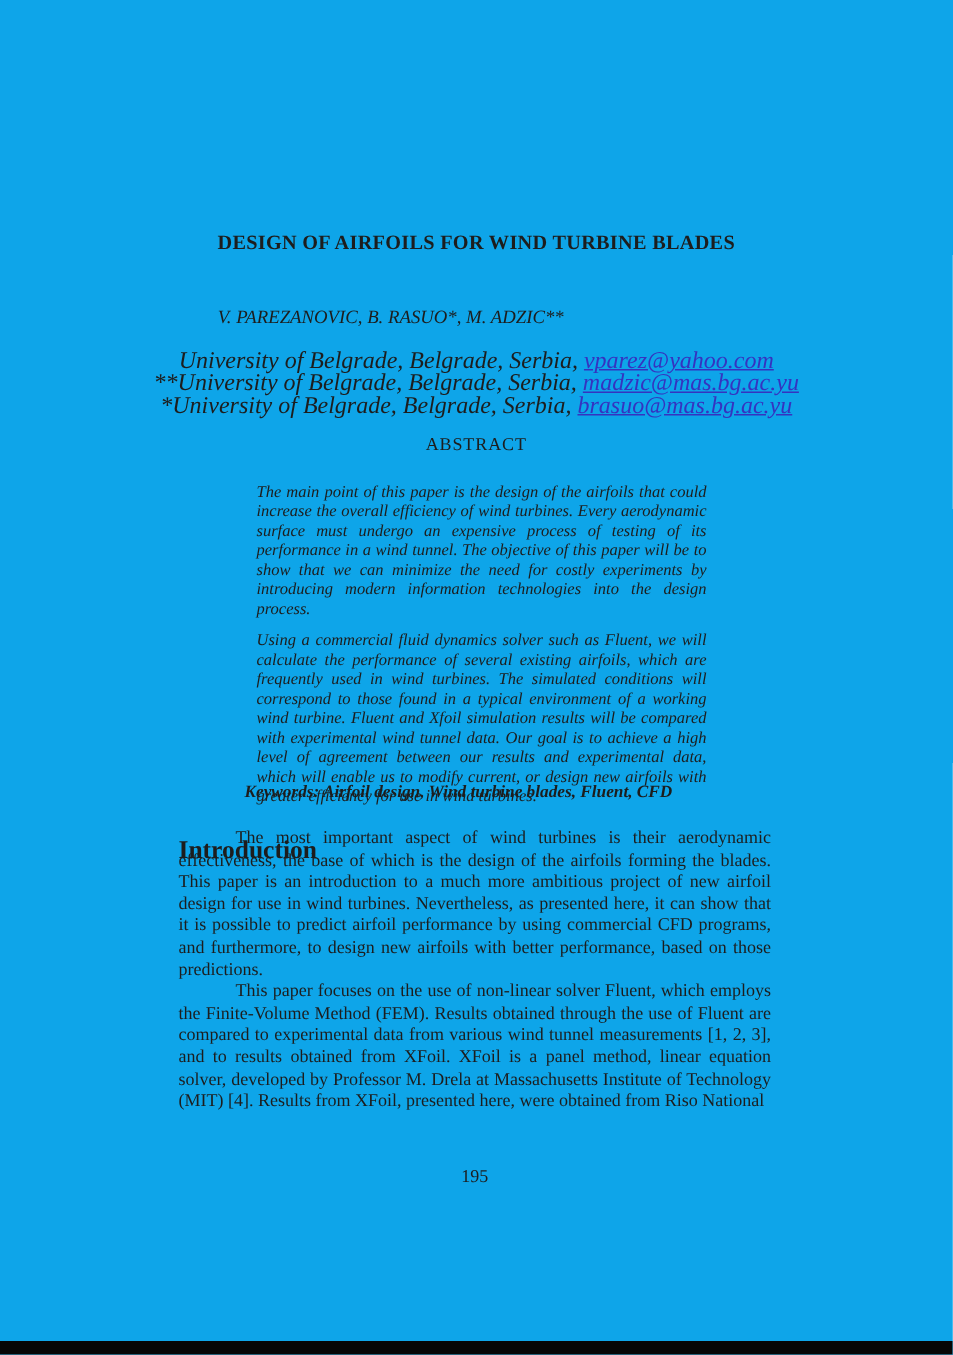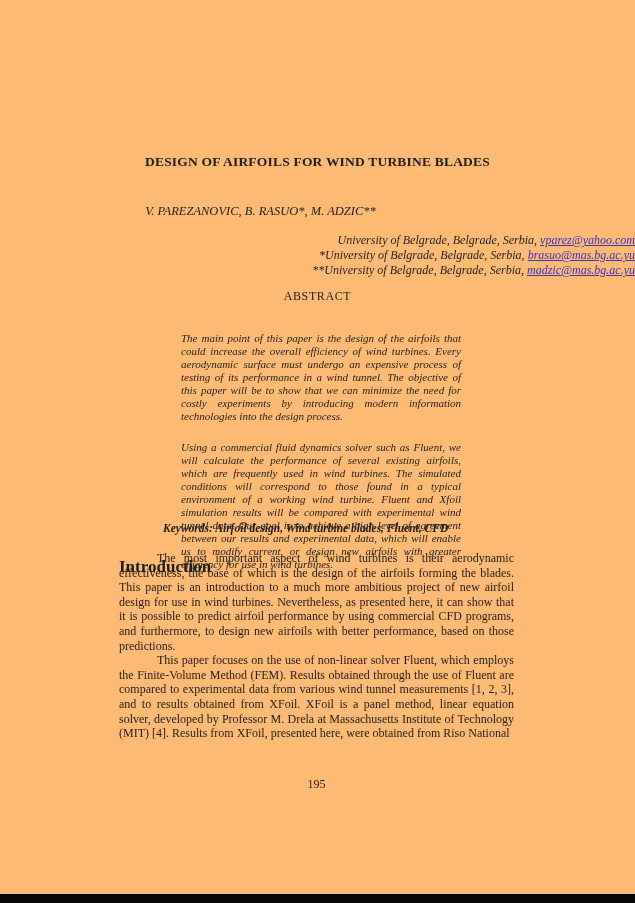--- a/index.html
+++ b/index.html
@@ -11,21 +11,21 @@
     height: 903px;
     position: relative;
     background: #ffffff;
     overflow: hidden;
     font-family: "Liberation Serif", serif;
     color: #1d1d1d;
   }
   .page {
     position: absolute;
     inset: 0;
-    background: #fdba74;
+    background: #0ea5e9;
   }
   .title {
     position: absolute;
     top: 154px;
     left: 0;
     width: 635px;
     margin: 0;
     text-align: center;
     font-size: 13.5px;
     font-weight: bold;
@@ -38,23 +38,23 @@
     width: 521px;
     text-align: center;
     font-style: italic;
     font-size: 12.5px;
   }
   .affiliations {
     position: absolute;
     top: 233px;
     left: 0;
     width: 635px;
-    text-align: right;
+    text-align: center;
     font-style: italic;
-    font-size: 12px;
+    font-size: 16px;
     line-height: 15px;
   }
   .email {
     color: #3533c0;
     text-decoration: underline;
     cursor: pointer;
   }
   .abstract-heading {
     position: absolute;
     top: 289px;
@@ -67,21 +67,21 @@
   .abstract {
     position: absolute;
     top: 314px;
     left: 163px;
     width: 316px;
     font-style: italic;
     font-size: 11px;
     line-height: 13px;
     text-align: justify;
   }
-  .abstract p { margin: 18px; }
+  .abstract p { margin: 8px; }
   .keywords {
     position: absolute;
     top: 522px;
     left: 163px;
     width: 330px;
     font-weight: bold;
     font-style: italic;
     font-size: 11.5px;
   }
   .section-heading {
@@ -126,22 +126,22 @@
 <body>
 
 <div class="page">
 
   <h1 class="title">DESIGN OF AIRFOILS FOR WIND TURBINE BLADES</h1>
 
   <div class="authors">V. PAREZANOVIC, B. RASUO*, M. ADZIC**</div>
 
   <div class="affiliations">
     <div><span>University of Belgrade, Belgrade, Serbia, </span><a class="email">vparez@yahoo.com</a></div>
+    <div><span>**University of Belgrade, Belgrade, Serbia, </span><a class="email">madzic@mas.bg.ac.yu</a></div>
     <div><span>*University of Belgrade, Belgrade, Serbia, </span><a class="email">brasuo@mas.bg.ac.yu</a></div>
-    <div><span>**University of Belgrade, Belgrade, Serbia, </span><a class="email">madzic@mas.bg.ac.yu</a></div>
   </div>
 
   <div class="abstract-heading">ABSTRACT</div>
 
   <div class="abstract">
     <p>The main point of this paper is the design of the airfoils that could increase the overall efficiency of wind turbines. Every aerodynamic surface must undergo an expensive process of testing of its performance in a wind tunnel. The objective of this paper will be to show that we can minimize the need for costly experiments by introducing modern information technologies into the design process.</p>
     <p>Using a commercial fluid dynamics solver such as Fluent, we will calculate the performance of several existing airfoils, which are frequently used in wind turbines. The simulated conditions will correspond to those found in a typical environment of a working wind turbine. Fluent and Xfoil simulation results will be compared with experimental wind tunnel data. Our goal is to achieve a high level of agreement between our results and experimental data, which will enable us to modify current, or design new airfoils with greater efficiency for use in wind turbines.</p>
   </div>
 
   <div class="keywords">Keywords: Airfoil design, Wind turbine blades, Fluent, CFD</div>

